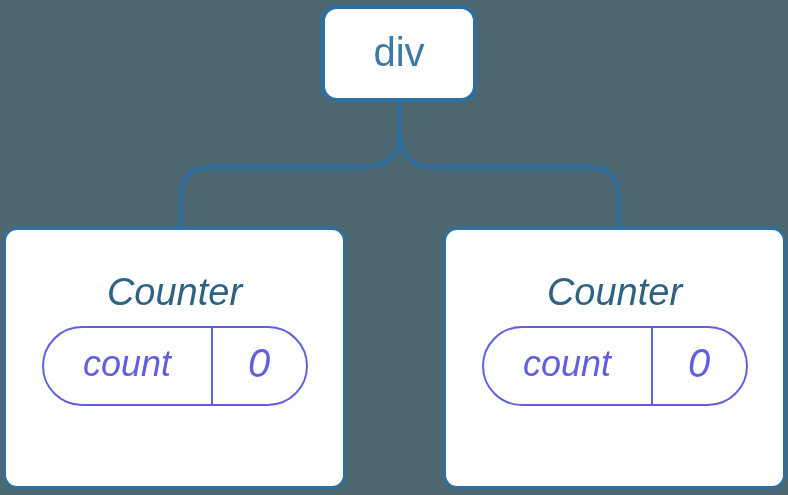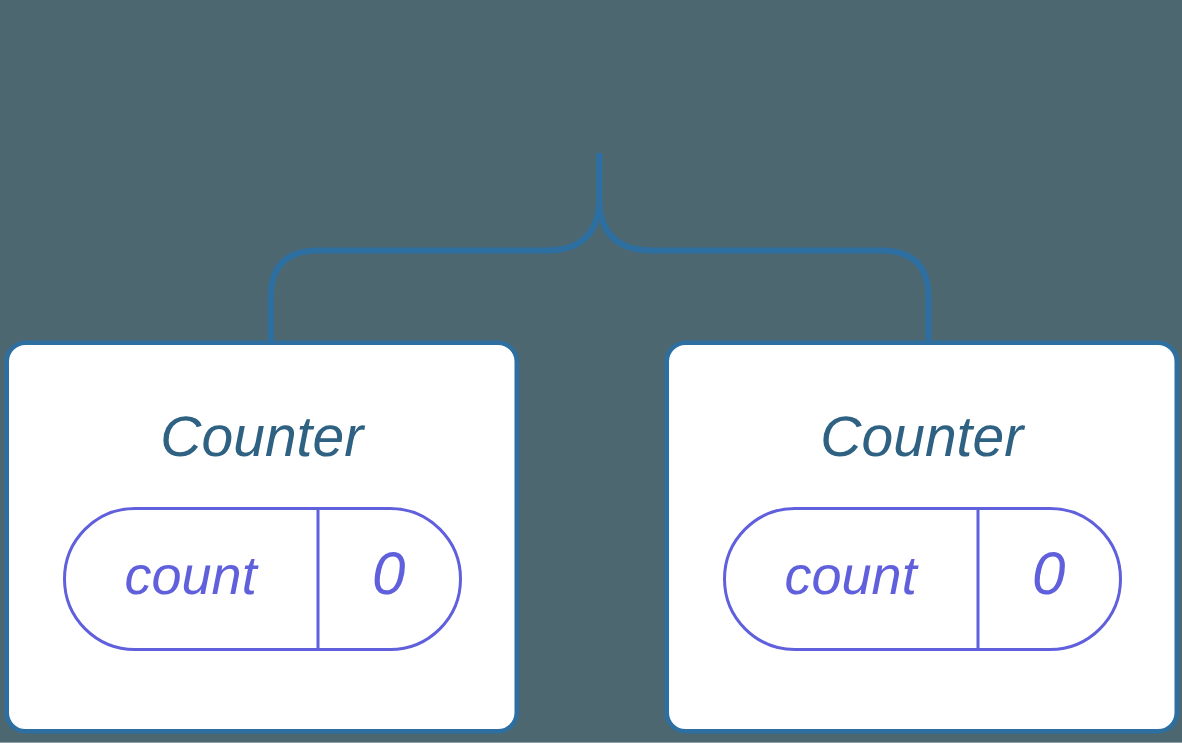--- a/index.html
+++ b/index.html
@@ -64,22 +64,22 @@
   .card.left  { left: 3px; }
   .card.right { left: 443px; }
   .card-title {
     margin-top: 42px;
     font-size: 38px;
     font-weight: 500;
     color: var(--title-blue, #2e6182);
     line-height: 1.1;
   }
   .pill {
-    margin-top: 24px;
-    width: 266px; height: 96px;
+    margin-top: 12px;
+    width: 266px; height: 80px;
     border: 2px solid var(--state-purple, #6060dd);
     border-radius: 50px;
     display: flex;
     overflow: hidden;
     background: var(--node-fill, #fff);
   }
   .pill-key {
     flex: 1.8;
     display: flex;
     align-items: center;
@@ -102,20 +102,23 @@
 </head>
 <body>
 
 <div class="stage">
 
   <svg class="connectors" viewBox="0 0 788 495">
     <path d="M399.5 102 V132 Q399.5 167 364 167 H212 Q180.5 167 180.5 198 V229"></path>
     <path d="M399.5 102 V132 Q399.5 167 435 167 H587.5 Q619 167 619 198 V229"></path>
   </svg>
 
+  <div class="root-node">
+    <span class="label">div</span>
+  </div>
 
   <div class="card left">
     <div class="card-title">Counter</div>
     <div class="pill">
       <span class="pill-key">count</span>
       <span class="pill-value">0</span>
     </div>
   </div>
 
   <div class="card right">

